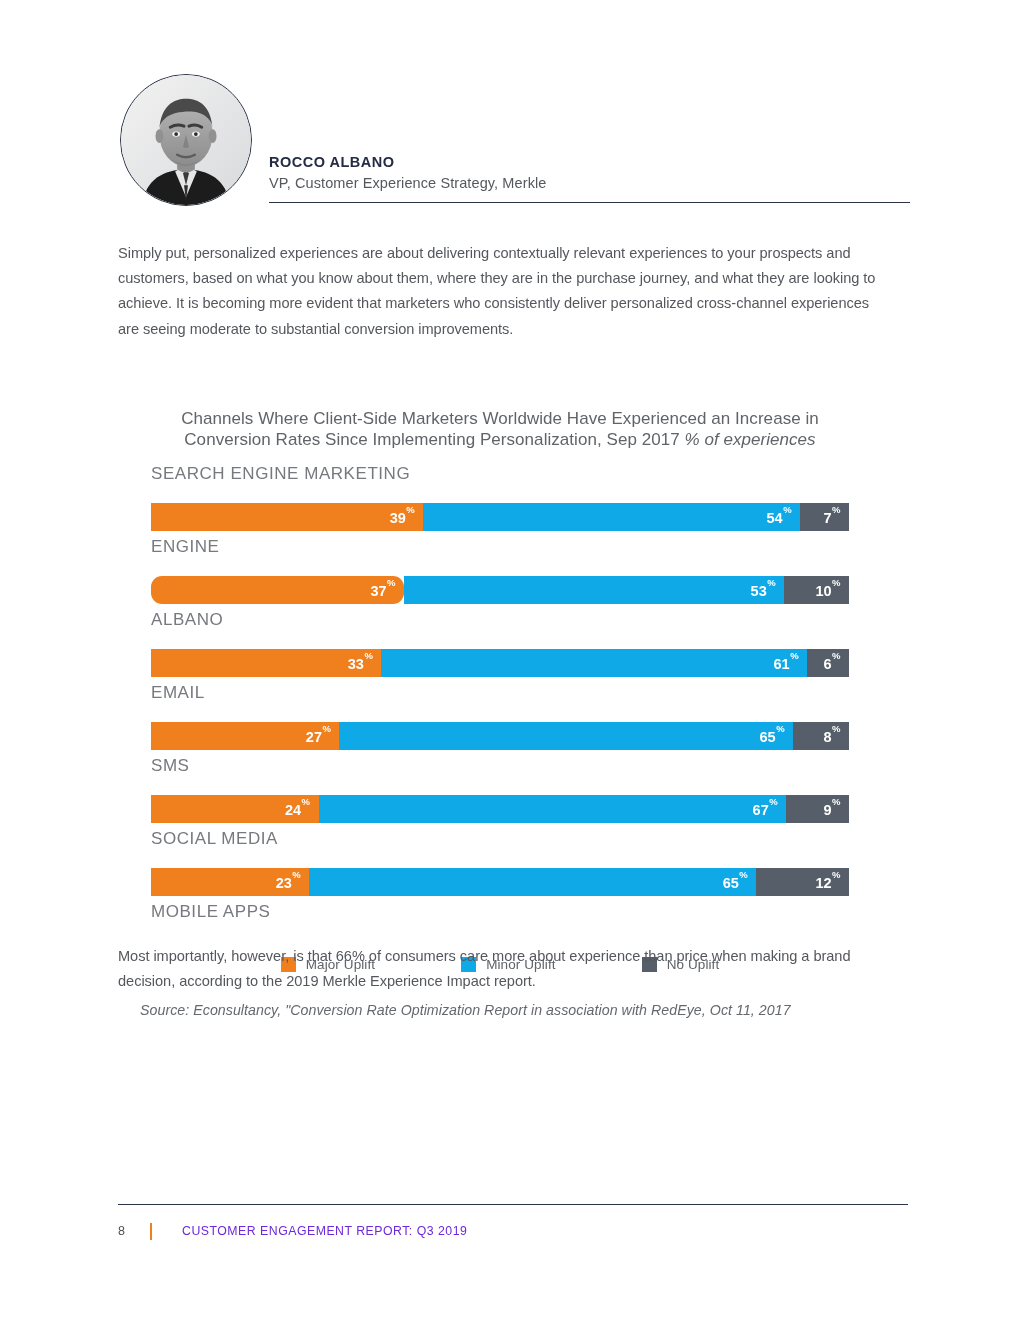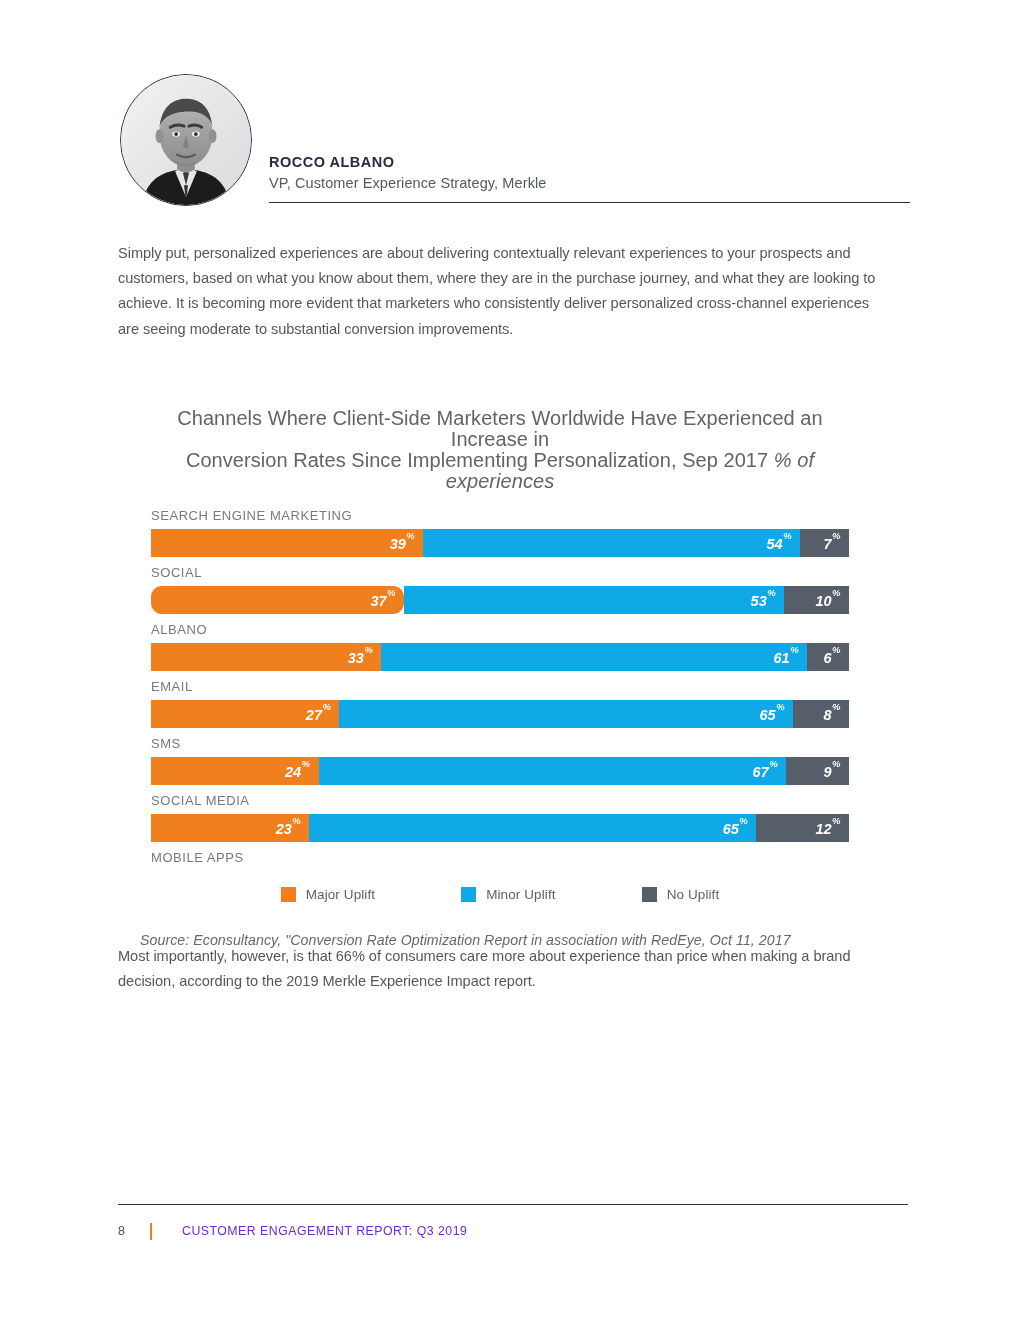--- a/index.html
+++ b/index.html
@@ -87,42 +87,42 @@
     position: absolute;
     left: 0;
     top: 408px;
     width: 1020px;
   }
 
   .chart-title {
     width: 700px;
     margin-left: 150px;
     text-align: center;
-    font-size: 20px;
+    font-size: 17px;
     line-height: 21px;
     color: #606468;
     letter-spacing: 0.05px;
   }
   .chart-title .ital { font-style: italic; }
 
   .bars {
     position: relative;
     margin-top: 14px;
     margin-left: 151px;
     width: 698px;
   }
 
   .bar-group { margin-bottom: 6px; }
 
   .cat-label {
-    font-size: 13px;
+    font-size: 17px;
     color: #76797e;
     letter-spacing: 0.55px;
     line-height: 19px;
-    padding-bottom: 4px;
+    padding-bottom: 20px;
     white-space: nowrap;
   }
 
   .bar-row {
     display: flex;
     width: 698px;
     height: 28px;
     align-items: stretch;
   }
 
@@ -130,21 +130,20 @@
     display: flex;
     align-items: center;
     justify-content: flex-end;
     padding-right: 9px;
     color: #ffffff;
     font-weight: bold;
     font-size: 14.5px;
     line-height: 1;
     overflow: hidden;
     white-space: nowrap;
-    font-style: italic;
   }
   .seg .pct {
     font-size: 9.5px;
     font-weight: bold;
     vertical-align: super;
     line-height: 1;
     position: relative;
     top: -4px;
     left: 0.5px;
   }
@@ -304,21 +303,21 @@
             </div>
             <div class="seg seg-minor" style="width: 376.92px;">
               <span>54<span class="pct">%</span></span>
             </div>
             <div class="seg seg-none" style="width: 48.86px;">
               <span>7<span class="pct">%</span></span>
             </div>
           </div>
         </div>
         <div class="bar-group">
-          <div class="cat-label">SOCIAL</div>
+          <div class="cat-label">ENGINE</div>
           <div class="bar-row">
             <div class="seg seg-major" style="width: 258.26px; border-radius: 11px;">
               <span>37<span class="pct">%</span></span>
             </div>
             <div class="seg seg-minor" style="width: 388px;">
               <span>53<span class="pct">%</span></span>
             </div>
             <div class="seg seg-none" style="width: 66px;">
               <span>10<span class="pct">%</span></span>
             </div>

